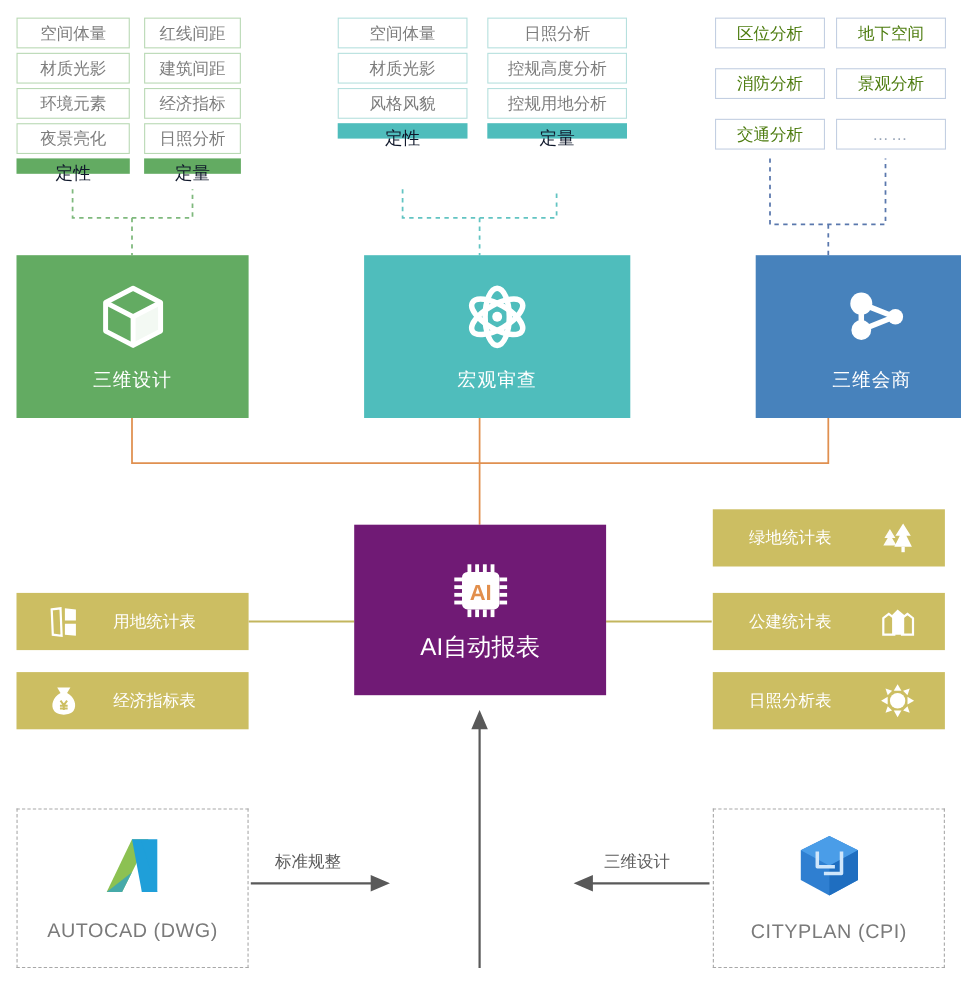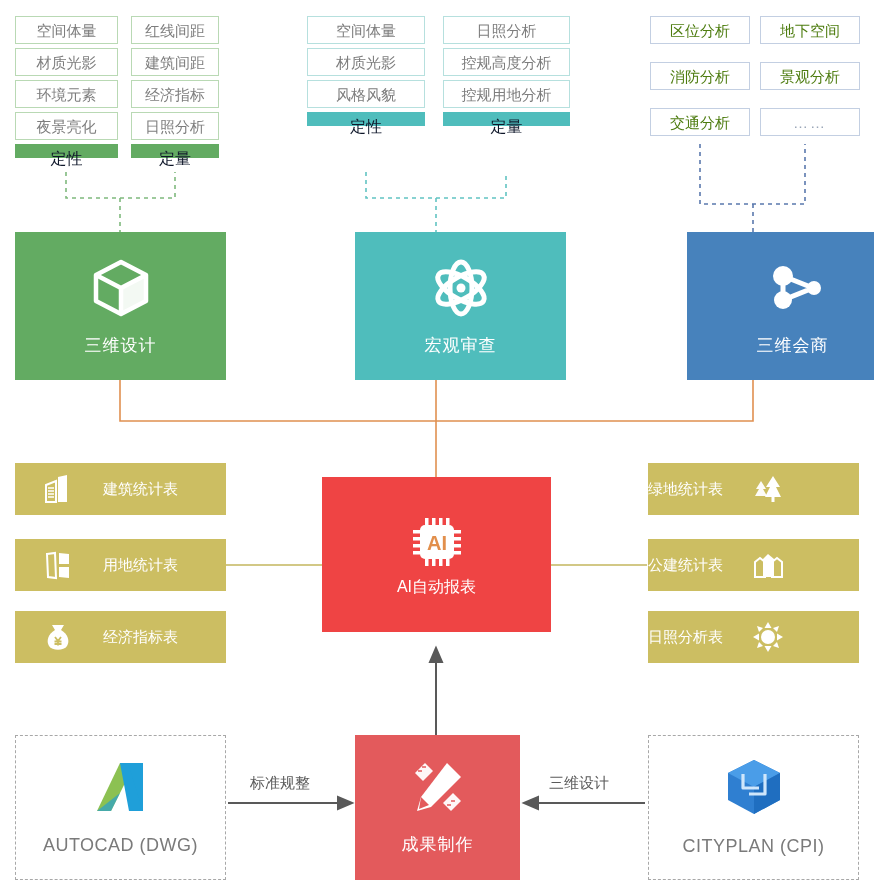--- a/index.html
+++ b/index.html
@@ -25,27 +25,27 @@
   
   .panel{position:absolute;display:flex;flex-direction:column;align-items:center;
          justify-content:center;color:#fff;}
   .panel .pl{font-size:17px;letter-spacing:1px;margin-top:14px;}
   .panel svg{display:block;}
 
   
   .tbl{position:absolute;height:52px;display:flex;align-items:center;
        background:#ccbe62;color:#fff;font-size:15px;box-sizing:border-box;}
   .tbl.left{padding-left:26px;gap:28px;}
-  .tbl.right{padding-right:26px;gap:28px;}
+  .tbl.right{padding-right:26px;gap:43px;justify-content:flex-end;}
   .tbl .ico{width:34px;height:34px;flex:0 0 34px;display:flex;align-items:center;justify-content:center;}
 
   
-  .aibox{position:absolute;background:#ef4444;display:flex;flex-direction:column;
+  .aibox{position:absolute;background:#701a75;display:flex;flex-direction:column;
          align-items:center;justify-content:center;color:#fff;}
-  .aibox .pl{font-size:16px;margin-top:0;}
+  .aibox .pl{font-size:22px;margin-top:0;}
 
   
   .dashbox{position:absolute;border:1px dashed #a8a8a8;box-sizing:border-box;
            display:flex;flex-direction:column;align-items:center;justify-content:center;}
   .dashbox .cap{font-size:18px;color:#7a7a7a;margin-top:16px;letter-spacing:.5px;}
   .redbox{position:absolute;background:#e35a5c;display:flex;flex-direction:column;
           align-items:center;justify-content:center;color:#fff;}
   .redbox .pl{font-size:17px;margin-top:12px;letter-spacing:1px;}
   .arrlabel{position:absolute;font-size:15px;color:#5a5a5a;}
 
@@ -137,21 +137,21 @@
       <svg width="64" height="64" viewBox="0 0 64 64">
         <path d="M32 6 L57 19 L57 45 L32 58 L7 45 L7 19 Z" fill="none" stroke="#fff" stroke-width="4.5" stroke-linejoin="round"></path>
         <path d="M7 19 L32 32 L57 19" fill="none" stroke="#fff" stroke-width="4.5" stroke-linejoin="round"></path>
         <path d="M32 32 L32 58" fill="none" stroke="#fff" stroke-width="4.5"></path>
         <path d="M32 32 L57 19 L57 45 L32 58 Z" fill="#fff" opacity="0.92"></path>
       </svg>
     </span>
     <span class="pl">三维设计</span>
   </div>
 
-  <div class="panel" style="left:331px;top:232px;width:211px;height:148px;background:#4fbdbc;margin-left:24px;">
+  <div class="panel" style="left:331px;top:232px;width:242px;height:148px;background:#4fbdbc;">
     <span>
       <svg width="64" height="64" viewBox="0 0 64 64">
         <g fill="none" stroke="#fff" stroke-width="5">
           <ellipse cx="32" cy="32" rx="11" ry="26"></ellipse>
           <ellipse cx="32" cy="32" rx="11" ry="26" transform="rotate(60 32 32)"></ellipse>
           <ellipse cx="32" cy="32" rx="11" ry="26" transform="rotate(120 32 32)"></ellipse>
         </g>
         <circle cx="32" cy="32" r="4.5" fill="#fff"></circle>
       </svg>
     </span>
@@ -165,32 +165,20 @@
           <path d="M22 20 L52 32 L22 44 Z"></path>
         </g>
         <circle cx="22" cy="20" r="10" fill="#fff"></circle>
         <circle cx="22" cy="44" r="9" fill="#fff"></circle>
         <circle cx="53" cy="32" r="7" fill="#fff"></circle>
       </svg>
     </span>
     <span class="pl">三维会商</span>
   </div>
 
-  <div class="tbl left" style="left:15px;top:463px;width:211px;">
-    <span class="ico">
-      <svg width="32" height="32" viewBox="0 0 32 32">
-        <path d="M4 12 L14 8 L14 29 L4 29 Z" fill="none" stroke="#fff" stroke-width="2"></path>
-        <path d="M16 4 L25 2 L25 29 L16 29 Z" fill="#fff"></path>
-        <g stroke="#fff" stroke-width="1.4">
-          <path d="M6 15 h6 M6 18 h6 M6 21 h6 M6 24 h6"></path>
-        </g>
-      </svg>
-    </span>
-    <span>建筑统计表</span>
-  </div>
 
   <div class="tbl left" style="left:15px;top:539px;width:211px;">
     <span class="ico">
       <svg width="32" height="32" viewBox="0 0 32 32">
         <path d="M5 5 L13 4 L14 29 L6 28 Z" fill="none" stroke="#fff" stroke-width="2"></path>
         <path d="M17 4 L27 5 L27 15 L17 15 Z" fill="#fff"></path>
         <path d="M17 18 L27 18 L27 29 L17 28 Z" fill="#fff"></path>
       </svg>
     </span>
     <span>用地统计表</span>
@@ -285,41 +273,20 @@
       <svg width="64" height="56" viewBox="0 0 64 56">
         <path d="M31 4 L46 4 L22 52 L8 52 Z" fill="#8cc152"></path>
         <path d="M39 4 L54 4 L54 52 L40 52 L40 22 Z" fill="#1f9fd9"></path>
         <path d="M8 52 L22 52 L31 34 L40 52 L54 52 L40 52 L31 34 Z" fill="#3aa6b9" opacity="0.85"></path>
         <path d="M31 4 L39 4 L54 52 L40 52 Z" fill="#1f9fd9"></path>
       </svg>
     </span>
     <span class="cap">AUTOCAD (DWG)</span>
   </div>
 
-  <div class="redbox" style="left:355px;top:735px;width:165px;height:145px;">
-    <span>
-      <svg width="58" height="58" viewBox="0 0 58 58">
-        <g fill="#fff">
-          <path d="M38 4 L52 18 L22 48 L8 52 L12 38 Z"></path>
-        </g>
-        <g fill="#e35a5c">
-          <path d="M12 38 L20 46 L10 50 Z"></path>
-        </g>
-        <g fill="#fff">
-          <path d="M6 14 L16 4 L24 12 L14 22 Z" opacity="0.95"></path>
-          <path d="M34 44 L44 34 L52 42 L42 52 Z" opacity="0.95"></path>
-        </g>
-        <g stroke="#e35a5c" stroke-width="1.6">
-          <path d="M9 12 h4 M13 8 h4"></path>
-          <path d="M38 46 h4 M42 42 h4"></path>
-        </g>
-      </svg>
-    </span>
-    <span class="pl">成果制作</span>
-  </div>
 
   <div class="dashbox" style="left:648px;top:735px;width:211px;height:145px;">
     <span>
       <svg width="62" height="58" viewBox="0 0 62 58">
         <path d="M31 2 L57 15 L57 42 L31 56 L5 42 L5 15 Z" fill="#2f7fd1"></path>
         <path d="M31 2 L57 15 L31 29 L5 15 Z" fill="#4a9de8"></path>
         <path d="M31 29 L57 15 L57 42 L31 56 Z" fill="#1f6ec0"></path>
         <g fill="none" stroke="#cfe6fb" stroke-width="3.2" stroke-linejoin="round">
           <path d="M20 16 L20 30 L36 30"></path>
           <path d="M42 16 L42 36 L26 36"></path>

